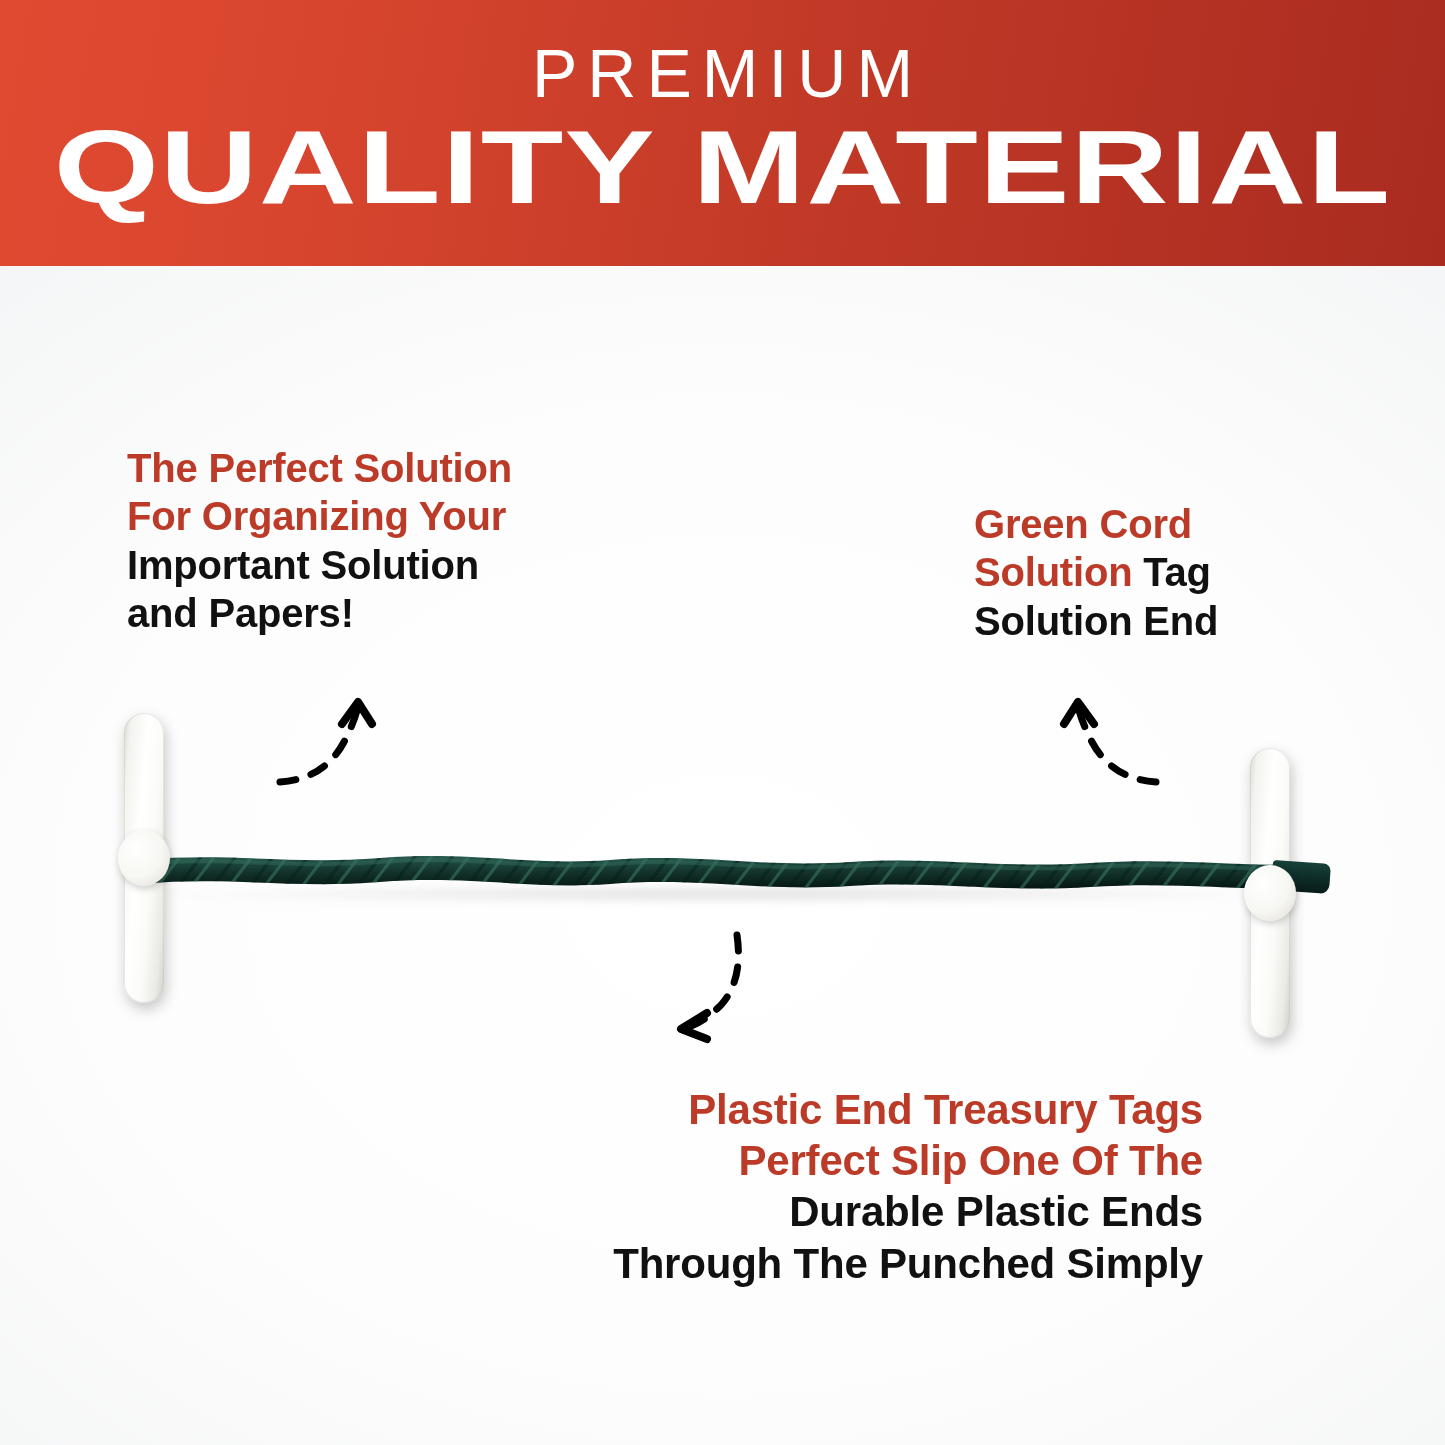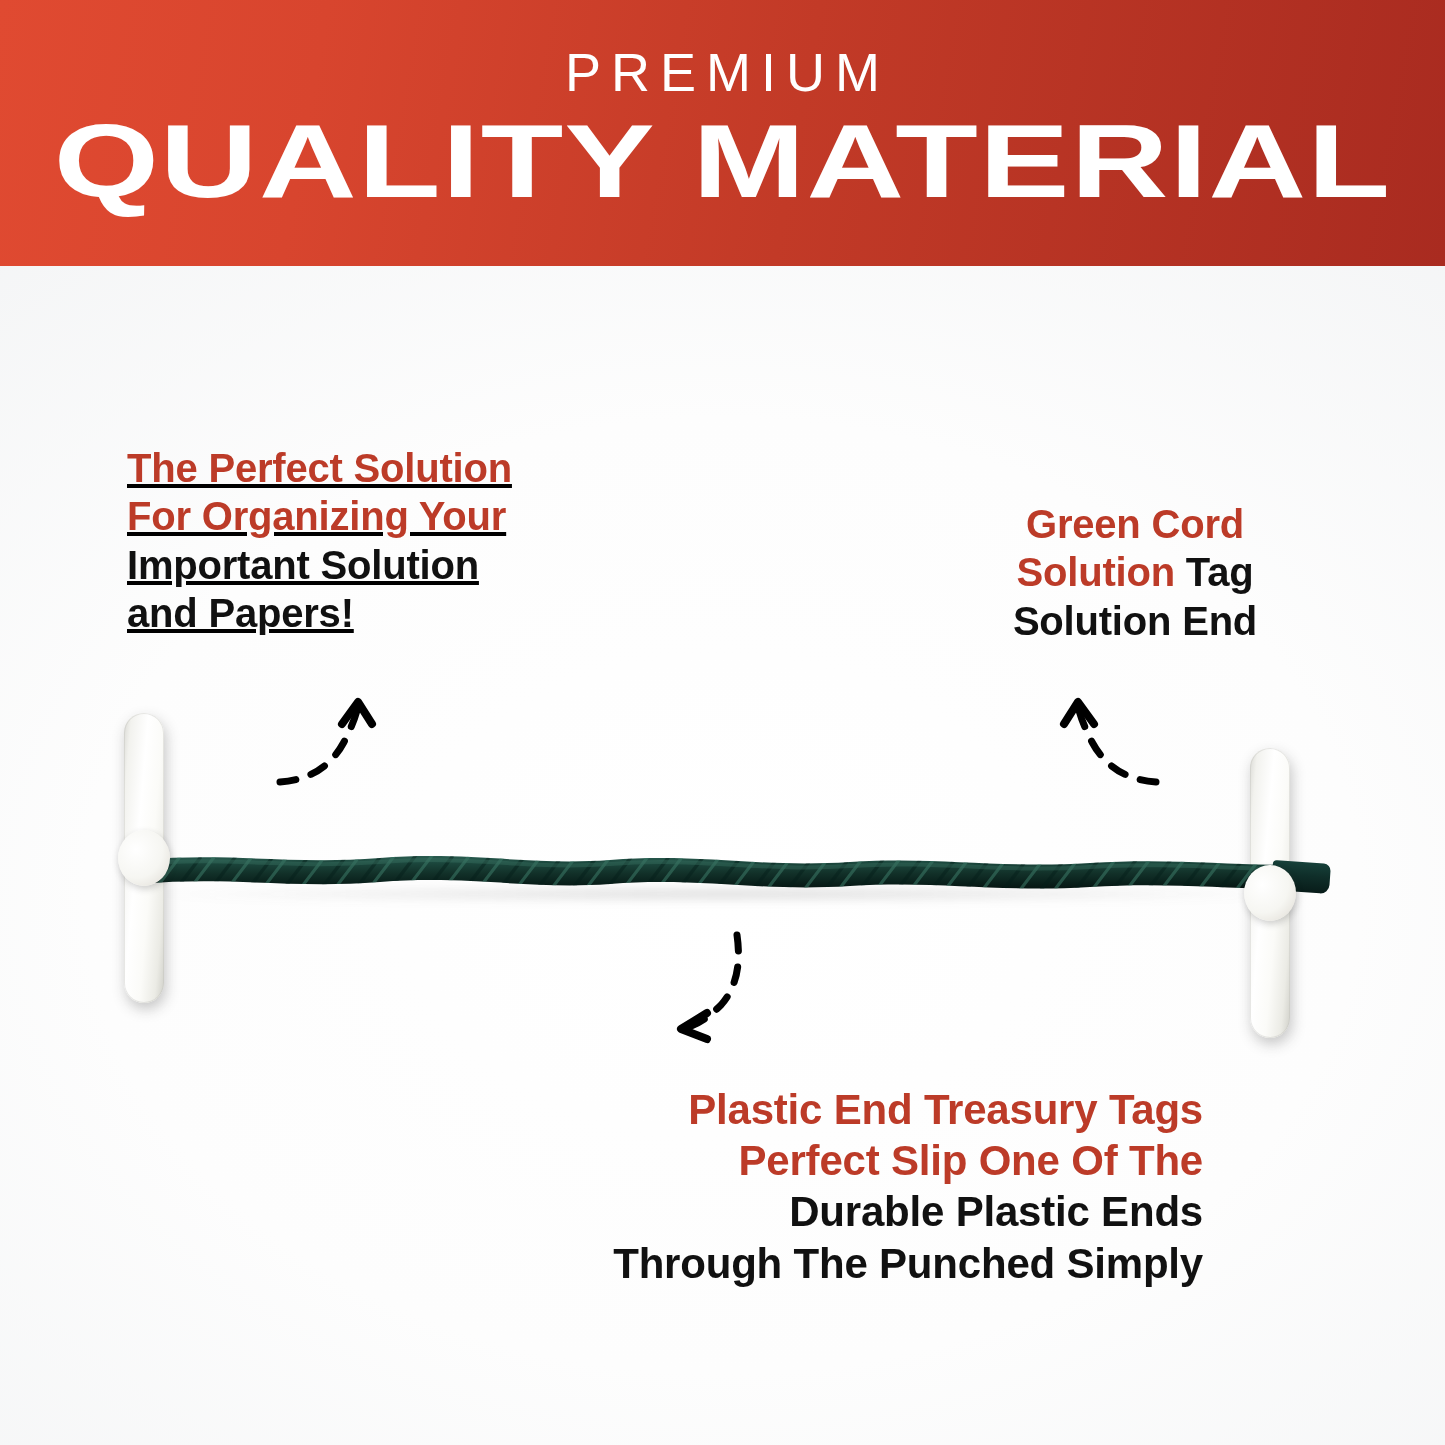--- a/index.html
+++ b/index.html
@@ -33,21 +33,21 @@
     height:266px;
     background:linear-gradient(100deg, #E04A31 0%, #D8452E 22%, #C23A27 55%, #A92B20 100%);
     display:flex;
     flex-direction:column;
     align-items:center;
     justify-content:center;
     overflow:hidden;
   }
   .banner-line1 {
     color:#ffffff;
-    font-size:54px;
+    font-size:68px;
     line-height:0.95;
     font-weight:400;
     letter-spacing:10px;
     text-indent:10px;
     white-space:nowrap;
     margin-top:-6px;
     text-align:center;
   }
   .banner-line2 {
     color:#ffffff;
@@ -70,22 +70,22 @@
     font-weight:700;
     font-size:40px;
     line-height:1.21;
     color:#111111;
     letter-spacing:-0.2px;
   }
   .callout .ln.red { color:#BC3B28; }
   .callout .ln .blk { color:#111111; }
   .callout .ln .red-in { color:#BC3B28; }
 
-  #callout-left  { left:127px; top:444px; text-align:left;text-decoration:underline; }
-  #callout-right { left:925px; top:500px; width:420px; text-align:center; }
+  #callout-left  { left:127px; top:444px; text-align:left; }
+  #callout-right { left:974px; top:500px; width:420px; }
   #callout-bottom{ left:243px; top:1084px; width:960px; text-align:right; }
 
   #callout-bottom .ln { font-size:42px; line-height:1.22; }
 
   
   .product {
     position:absolute;
     left:0; top:690px;
     width:1445px;
     height:360px;

